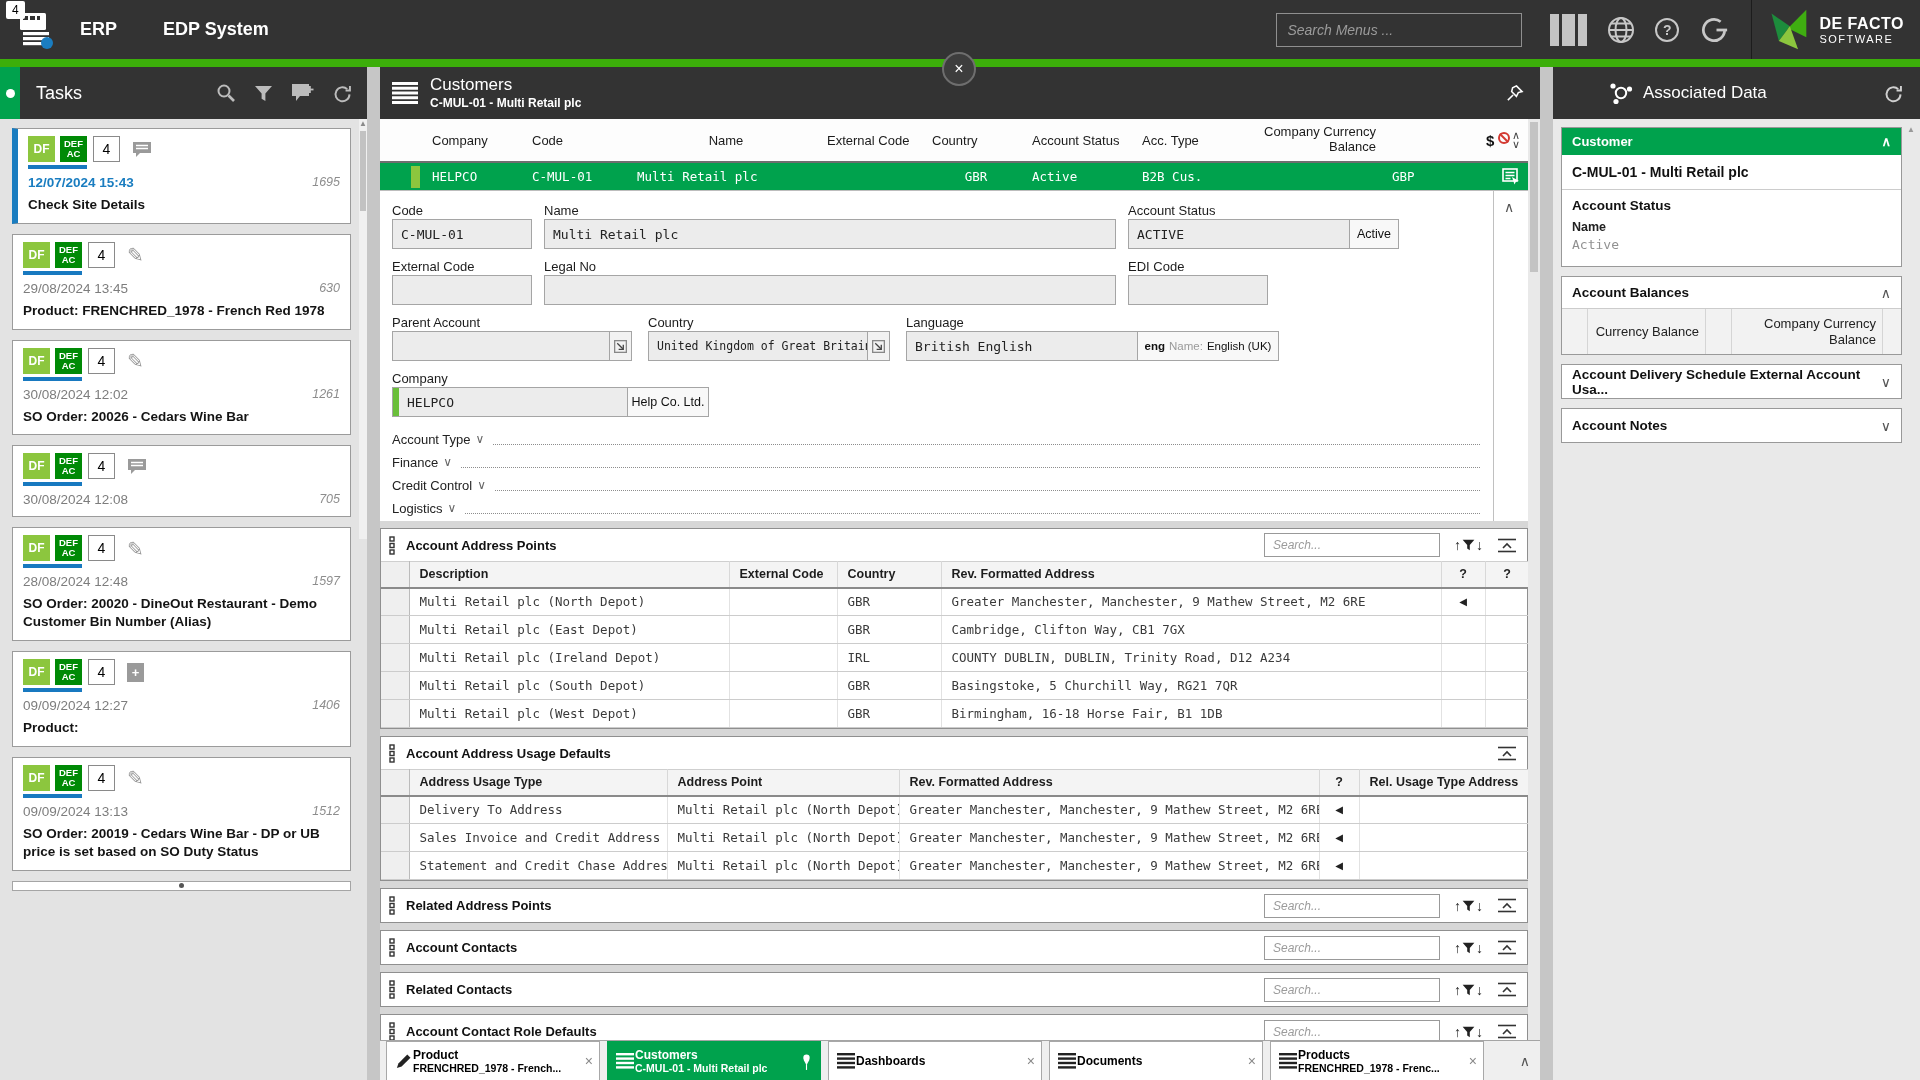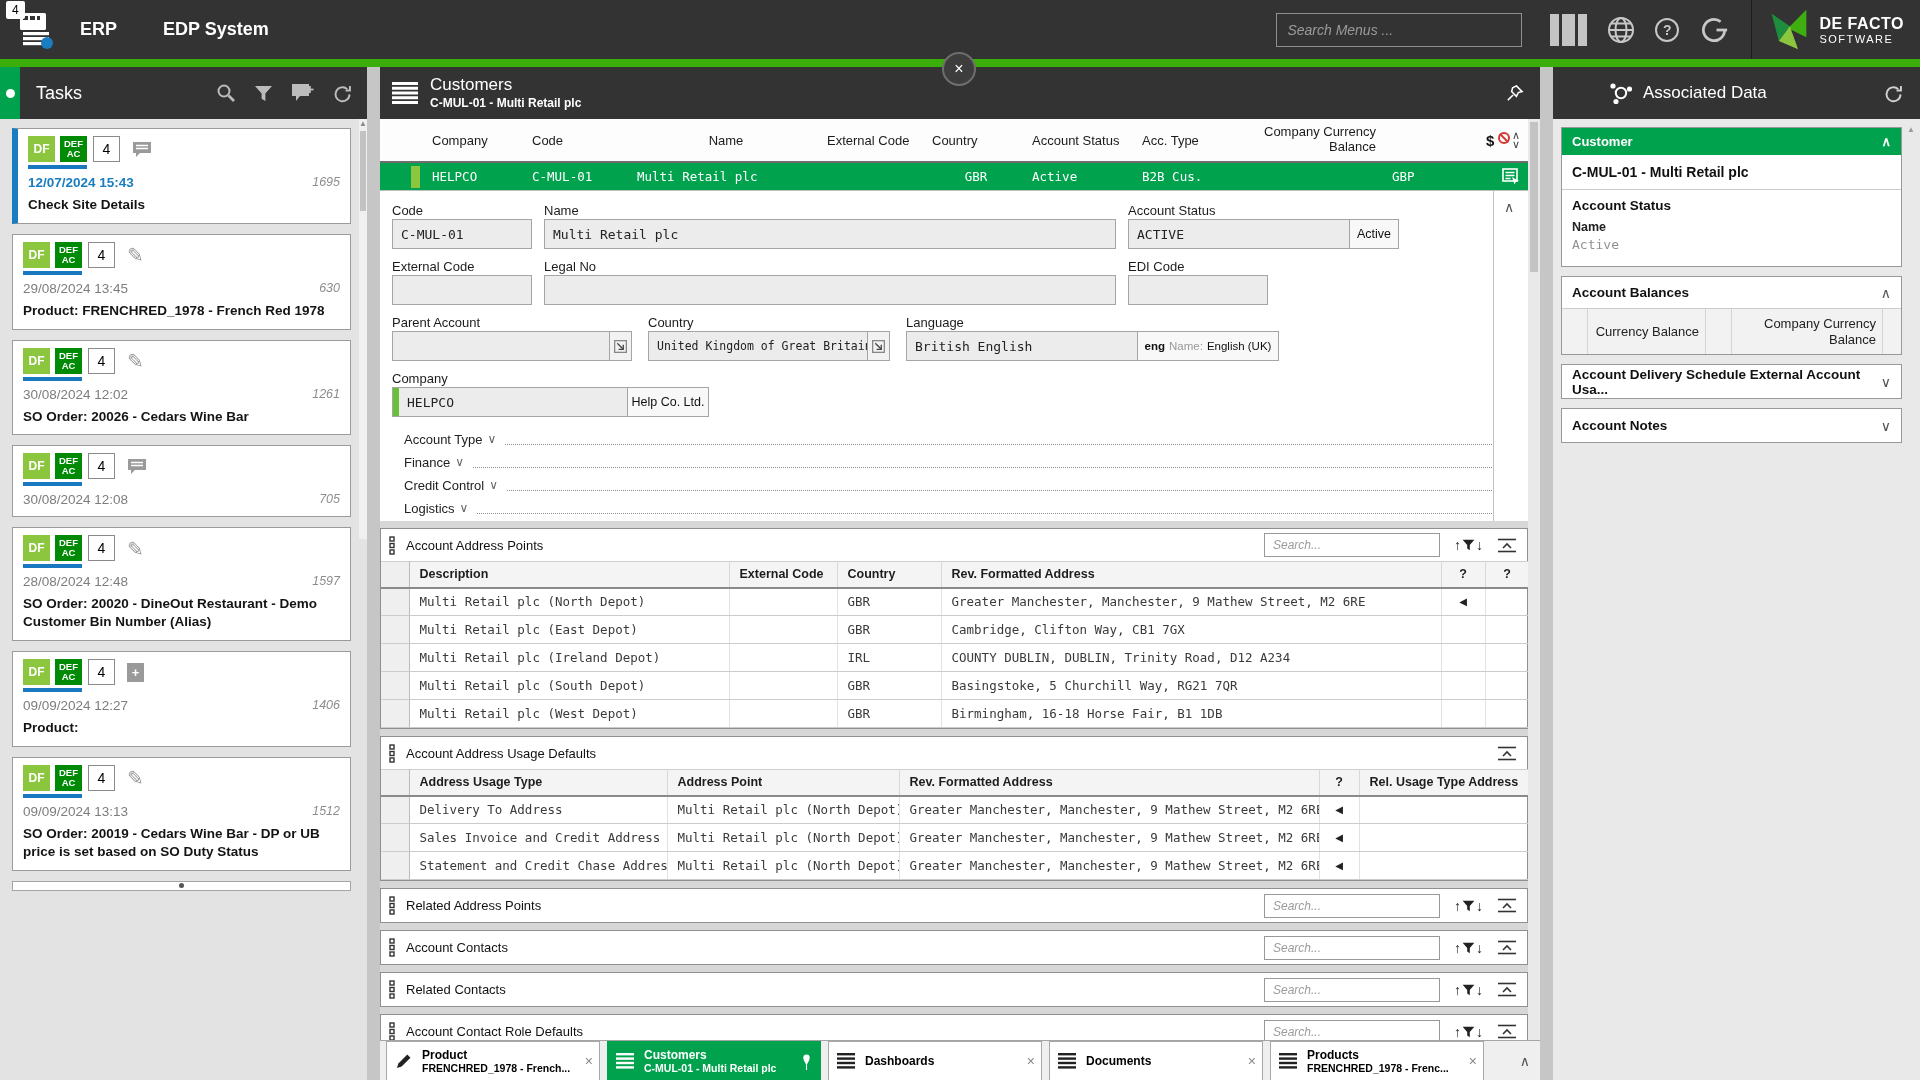--- a/index.html
+++ b/index.html
@@ -86,49 +86,49 @@
   .f-label { position:absolute; color:#1c1c1c; }
   .f-input { position:absolute; height:30px; background:#ececec; border:1px solid #a5a5a5; display:flex; align-items:center; padding:0 8px; font-family:"DejaVu Sans Mono",monospace; font-size:13px; color:#222; overflow:hidden; white-space:nowrap; }
   .f-input.small { font-size:11.5px; }
   .f-suffix { position:absolute; height:30px; background:#f8f8f8; border:1px solid #a5a5a5; display:flex; align-items:center; justify-content:center; font-size:12.5px; color:#111; gap:4px; padding:0 4px; white-space:nowrap; }
   .f-lookup { position:absolute; right:0; top:0; width:22px; height:28px; border-left:1px solid #a5a5a5; display:flex; align-items:center; justify-content:center; background:#f2f2f2; }
   .f-input.company { padding-left:14px; }
   .f-input.company::before { content:""; position:absolute; left:0; top:0; bottom:0; width:6px; background:#6abf3a; }
   .lang-code { font-weight:bold; }
   .lang-name-label { color:#9a9a9a; }
   .lang-suffix { font-size:11.5px; }
-  .form-group { position:absolute; left:24px; width:1088px; height:20px; display:flex; align-items:center; gap:5px; color:#222;text-align:right; }
+  .form-group { position:absolute; left:12px; width:1088px; height:20px; display:flex; align-items:center; gap:5px; color:#222;text-align:right; }
   .fg-chev { color:#666; font-size:12px; }
   .fg-dots { flex:1; border-bottom:1px dotted #8d8d8d; height:55%; margin-left:4px; }
   .form-vline { position:absolute; left:1113px; top:0; bottom:0; border-left:1px solid #c0c0c0; }
   .form-collapse { position:absolute; left:1124px; top:8px; color:#555; font-size:14px; }
 
   .sections-area { flex:1; background:#d7d7d7; padding-top:7px; width:1148px; overflow:hidden; }
   .panel-section { border:1px solid #8f8f8f; background:#fff; margin-bottom:7px; }
   .section-header { height:32px; display:flex; align-items:center; padding:0 10px 0 8px; }
-  .section-title { font-size:13px; font-weight:normal; color:#111; margin-left:8px; }
+  .section-title { font-size:13px; font-weight:bold; color:#111; margin-left:8px; }
   .section-search { margin-left:auto; width:176px; height:24px; border:1px solid #999; padding:0 8px; font-size:12px; font-family:"Liberation Sans",sans-serif; color:#701a75; }
   .sort-icons { margin-left:14px; display:flex; align-items:center; color:#222; font-weight:bold; font-size:14px; gap:1px; }
   .collapse-icon { margin-left:14px; display:flex; align-items:center; }
   .data-table { width:100%; border-collapse:collapse; table-layout:fixed; }
   .data-table th { height:26px; text-align:left; padding-left:10px; font-size:12.5px; color:#1d1d1d; background:#f4f4f4; border-bottom:2px solid #8a8a8a; border-right:1px solid #d8d8d8; border-top:1px solid #cfcfcf; font-weight:bold; overflow:hidden; white-space:nowrap; }
   .data-table td { height:28px; padding-left:10px; font-family:"DejaVu Sans Mono",monospace; font-size:12.5px; color:#3a3a3a; border-bottom:1px solid #ccc; border-right:1px solid #e2e2e2; overflow:hidden; white-space:nowrap; }
   .data-table .rh { background:#efefef; border-right:1px solid #bbb; padding:0; }
   .data-table .mk { font-family:"Liberation Sans",sans-serif; text-align:center; padding:0; font-size:10px; color:#222; }
   .data-table th.mk { font-family:"Liberation Sans",sans-serif; text-align:center; padding:0; font-size:12.5px; }
 
   .main-scrollbar { position:absolute; right:0; top:52px; bottom:40px; width:12px; background:#e9e9e9; }
   .main-scrollbar .thumb { margin:3px 2px 0; height:150px; background:#c3c3c3; }
 
   
   .tabbar { height:40px; background:#efefef; border-top:1px solid #a5a5a5; display:flex; align-items:stretch; padding-left:6px; gap:7px; position:relative; flex:none; width:1160px; }
   .tab { width:214px; background:#fff; border:1px solid #a8a8a8; border-bottom:none; display:flex; align-items:center; padding:0 6px 0 8px; cursor:pointer; }
   .tab.active { background:#00a24d; border-color:#00a24d; color:#fff; }
   .tab-icon { flex:none; display:flex; align-items:center; }
-  .tab-text { margin-left:10px; display:flex; flex-direction:column; justify-content:center; line-height:1.2; overflow:hidden; flex:1; }
+  .tab-text { margin-left:1px; display:flex; flex-direction:column; justify-content:center; line-height:1.2; overflow:hidden; flex:1; }
   .tab-title { font-size:12px; font-weight:bold; white-space:nowrap; overflow:hidden; }
   .tab-sub { font-size:10.5px; font-weight:bold; white-space:nowrap; overflow:hidden; }
   .tab-sub:empty { display:none; }
   .tab-close { margin-left:4px; color:#888; font-size:14px; flex:none; }
   .tab-pin { margin-left:4px; flex:none; display:flex; align-items:center; }
   .tabbar-up { position:absolute; right:10px; top:0; height:40px; display:flex; align-items:center; color:#555; font-size:14px; cursor:pointer; }
 
   
   .assoc-panel { position:absolute; left:1553px; top:67px; width:367px; bottom:0; background:#e9e9e9; }
   .assoc-header { height:52px; background:#333; color:#fff; display:flex; align-items:center;padding-left:44px; }

